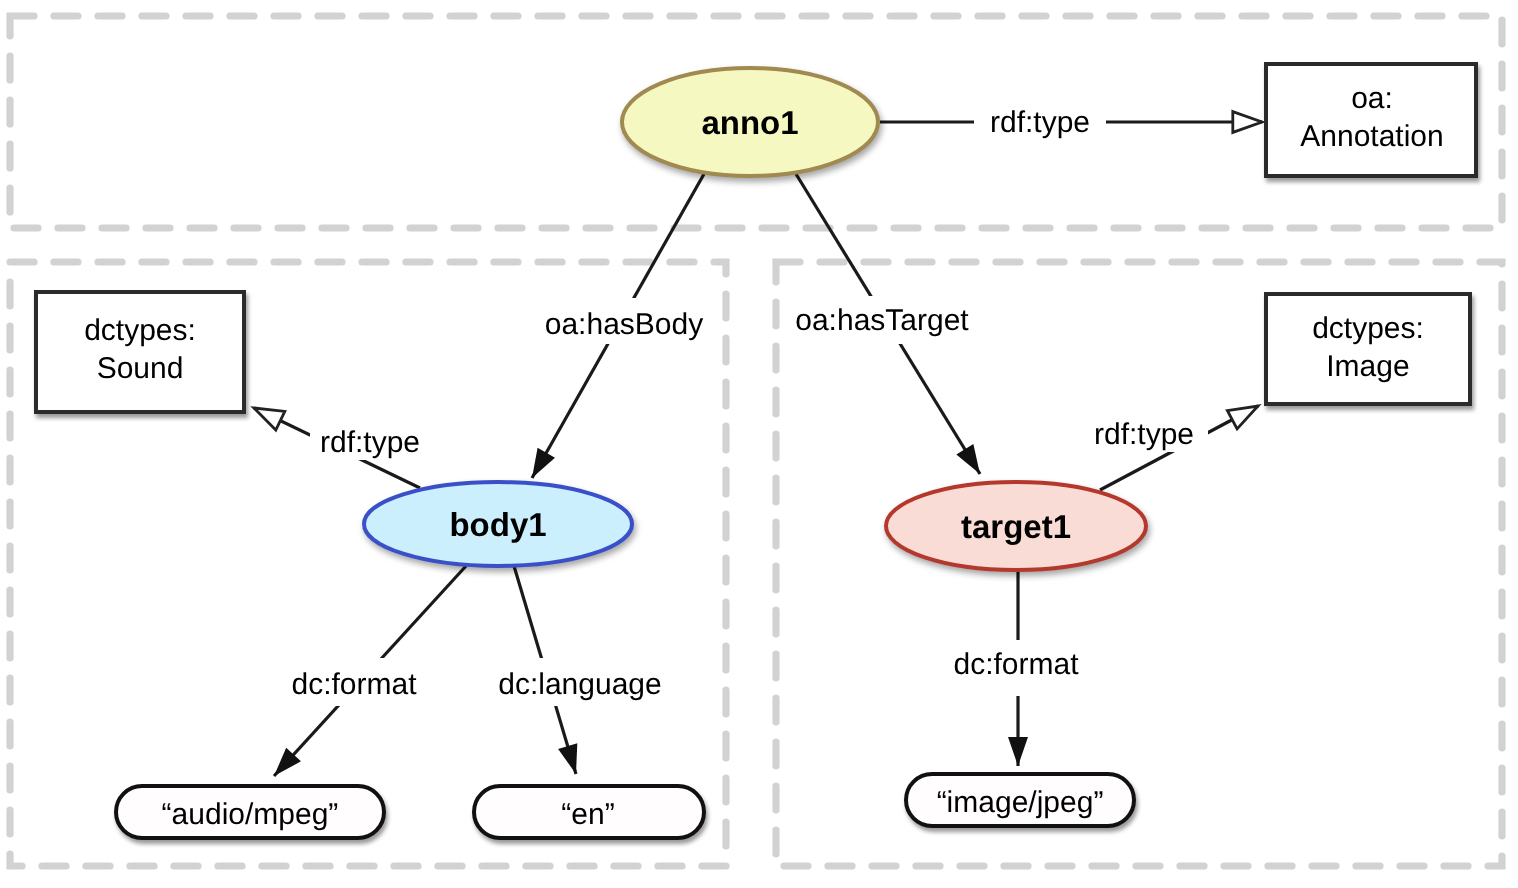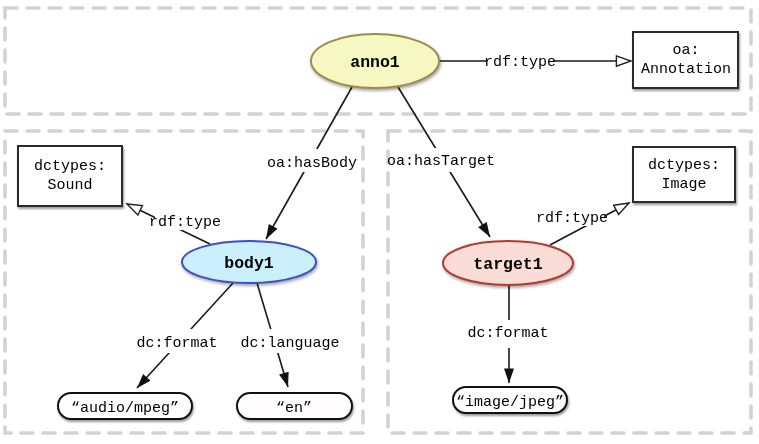--- a/index.html
+++ b/index.html
@@ -1,20 +1,20 @@
 <!DOCTYPE html>
 <html><head>
 <meta charset="utf-8">
 <style>
   html, body { margin: 0; padding: 0; background: #ffffff; }
   .stage {
     position: relative;
     width: 759px; height: 444px;
     background: #ffffff;
-    font-family: Liberation Mono, monospace;
+    font-family: Liberation Sans, sans-serif;
     overflow: hidden;
   }
   svg { display: block; }
 
   .region {
     fill: none;
     stroke-width: 3.6;
     stroke-dasharray: 12 10;
     stroke-linecap: round;
   }

